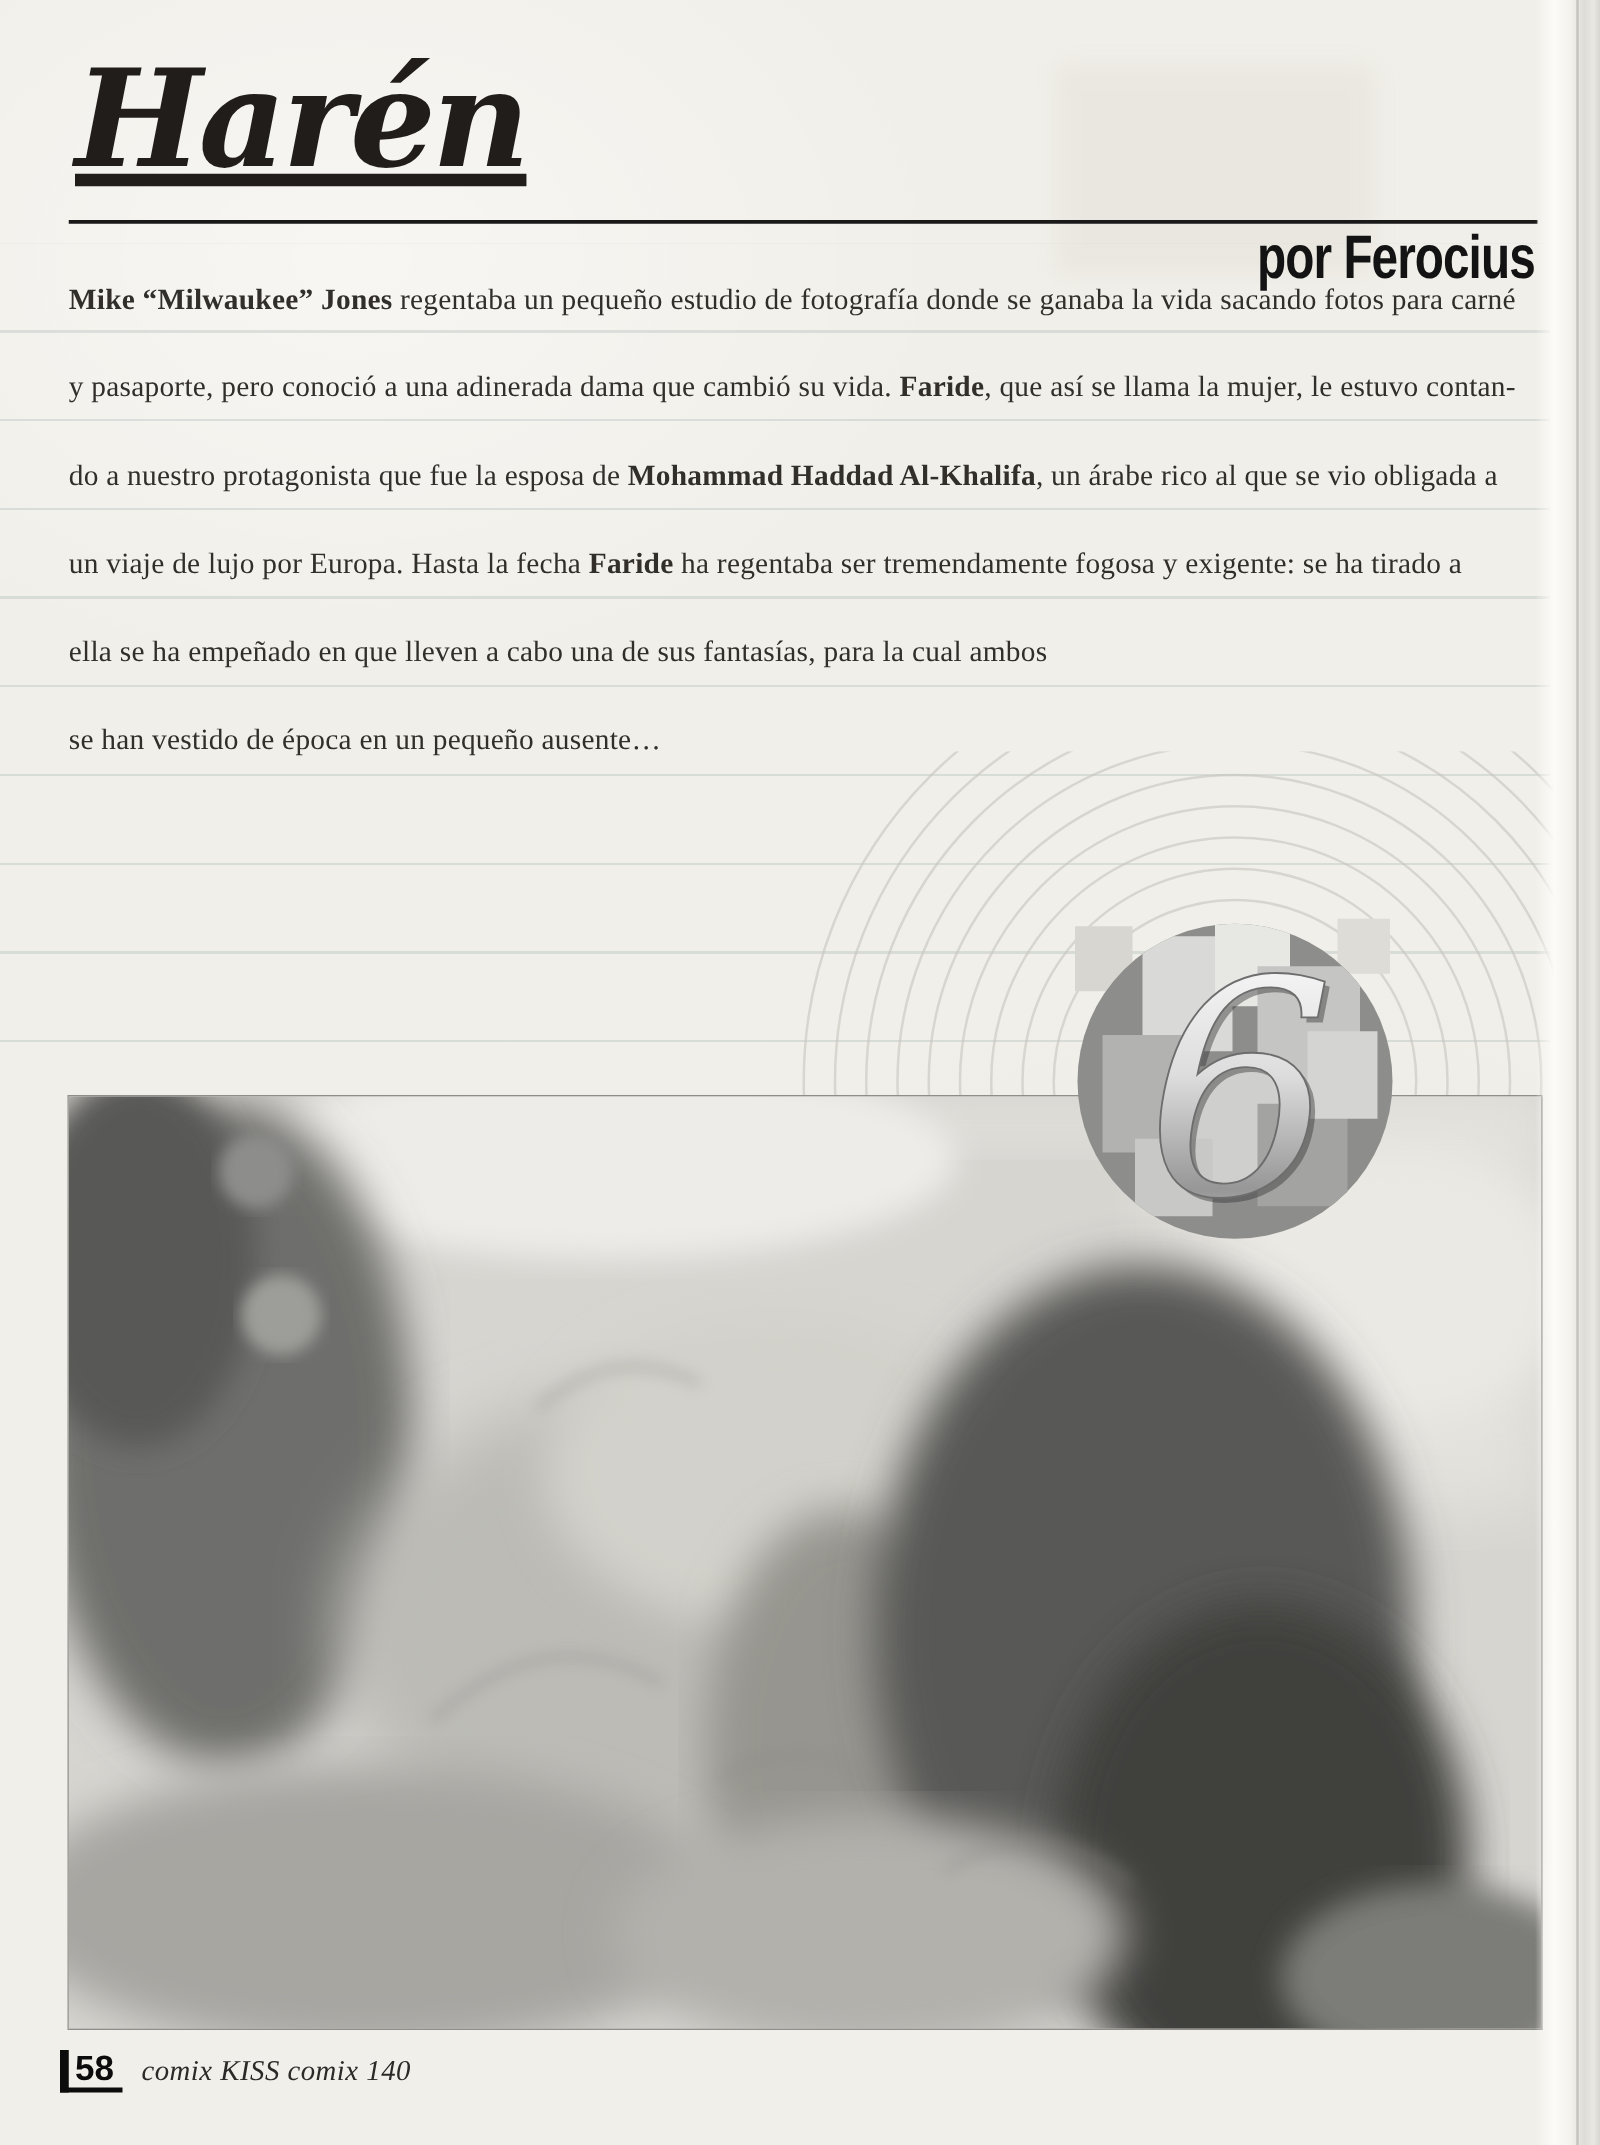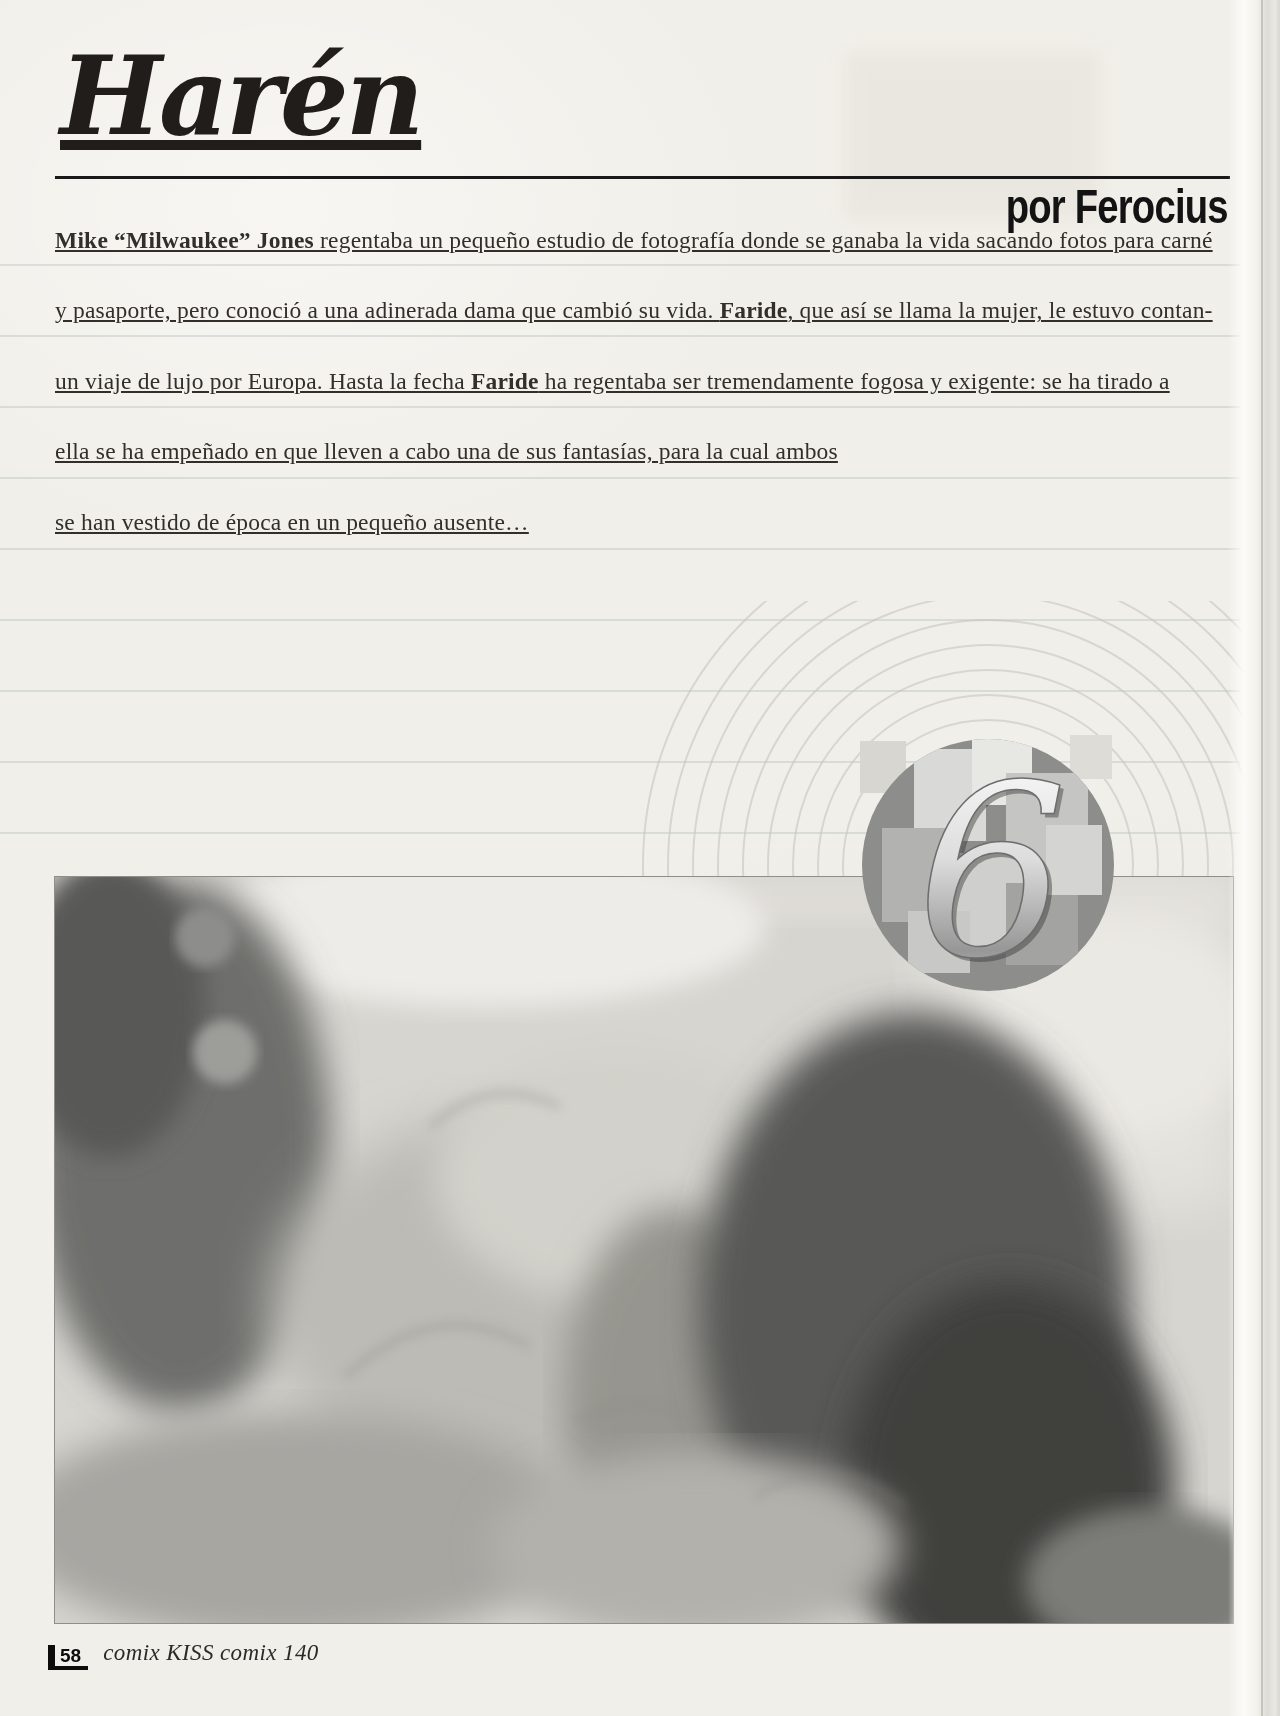--- a/index.html
+++ b/index.html
@@ -19,61 +19,62 @@
         background:#e3e0d8;opacity:.5;filter:blur(9px);}
   .page-title{position:absolute;left:60px;top:40px;margin:0;
         font-family:"DejaVu Serif",serif;font-style:italic;font-weight:bold;
         font-size:108px;letter-spacing:-3px;color:#211d1a;line-height:1.05;text-decoration:underline;}
   .title-rule{position:absolute;left:55px;top:176px;width:1175px;height:3px;background:#191919;}
   .byline{position:absolute;top:181px;right:52px;
         font-family:"Liberation Sans",sans-serif;font-weight:bold;font-size:49px;
         letter-spacing:-1px;color:#131313;transform:scaleX(.78);transform-origin:100% 50%;
         line-height:1.05;}
   .intro{position:absolute;left:55px;top:227px;width:1185px;
-        font-size:23.5px;color:#322f2b;text-decoration:underline;}
+        font-size:23.5px;color:#322f2b;}
   .intro-line{height:70.4px;white-space:nowrap;letter-spacing:.2px;}
   .intro-line .b{font-weight:bold;}
   
   .rings{position:absolute;left:620px;top:601px;width:660px;height:724px;}
   
   .illustration{position:absolute;left:55px;top:877px;width:1178px;height:746px;
         outline:1px solid #8e8e8a;box-shadow:1px 1px 0 rgba(90,90,88,.55);
         background:#d6d5d0;overflow:hidden;}
   .illustration svg{display:block;}
   
   .chapter-badge{position:absolute;left:856px;top:733px;width:265px;height:265px;}
   .badge-six{font-family:"DejaVu Serif",serif;font-style:italic;}
   
   .page-edge{position:absolute;top:0;right:0;width:52px;height:100%;
         background:linear-gradient(90deg, rgba(248,246,241,0) 0%, #fcfbf8 30%,
                    #f4f2ed 55%, #dedcd7 76%, #eae8e3 90%, #d8d6d1 100%);}
   .page-edge-line{position:absolute;top:0;right:17px;width:2px;height:100%;
         background:rgba(158,156,150,.45);}
   .footer{position:absolute;left:48px;top:1640px;display:flex;align-items:flex-end;gap:15px;}
-  .pagenum{font-family:"Liberation Sans",sans-serif;font-weight:bold;font-size:19px;
+  .pagenum{font-family:"Liberation Sans",sans-serif;font-weight:bold;font-size:28px;
         line-height:1;color:#0c0c0c;border-left:7px solid #0c0c0c;
         border-bottom:4px solid #0c0c0c;padding:1px 7px 1px 5px;}
   .mag{font-family:"Liberation Serif",serif;font-style:italic;font-size:23px;
         color:#2b2a28;padding-bottom:4px;letter-spacing:.4px;}
 </style>
 </head>
 <body>
 
 <div class="page">
 
   <div class="rules-layer"></div>
   <div class="ghost-rect"></div>
 
   <h1 class="page-title">Harén</h1>
   <div class="title-rule"></div>
   <div class="byline">por Ferocius</div>
 
   <div class="intro">
       <div class="intro-line"><span class="b">Mike “Milwaukee” Jones</span><span> regentaba un pequeño estudio de fotografía donde se ganaba la vida sacando fotos para carné</span></div>
       <div class="intro-line"><span>y pasaporte, pero conoció a una adinerada dama que cambió su vida. </span><span class="b">Faride</span><span>, que así se llama la mujer, le estuvo contan-</span></div>
+      <div class="intro-line"><span>do a nuestro protagonista que fue la esposa de </span><span class="b">Mohammad Haddad Al-Khalifa</span><span>, un árabe rico al que se vio obligada a</span></div>
       <div class="intro-line"><span>un viaje de lujo por Europa. Hasta la fecha </span><span class="b">Faride</span><span> ha regentaba ser tremendamente fogosa y exigente: se ha tirado a</span></div>
       <div class="intro-line"><span>ella se ha empeñado en que lleven a cabo una de sus fantasías, para la cual ambos</span></div>
       <div class="intro-line"><span>se han vestido de época en un pequeño ausente…</span></div>
     </div>
 
   <svg class="rings" viewBox="0 0 660 724">
     <defs>
       <clipPath id="ringclip">
         <rect x="0" y="0" width="660" height="278"></rect>
         <rect x="452" y="278" width="162" height="434"></rect>

